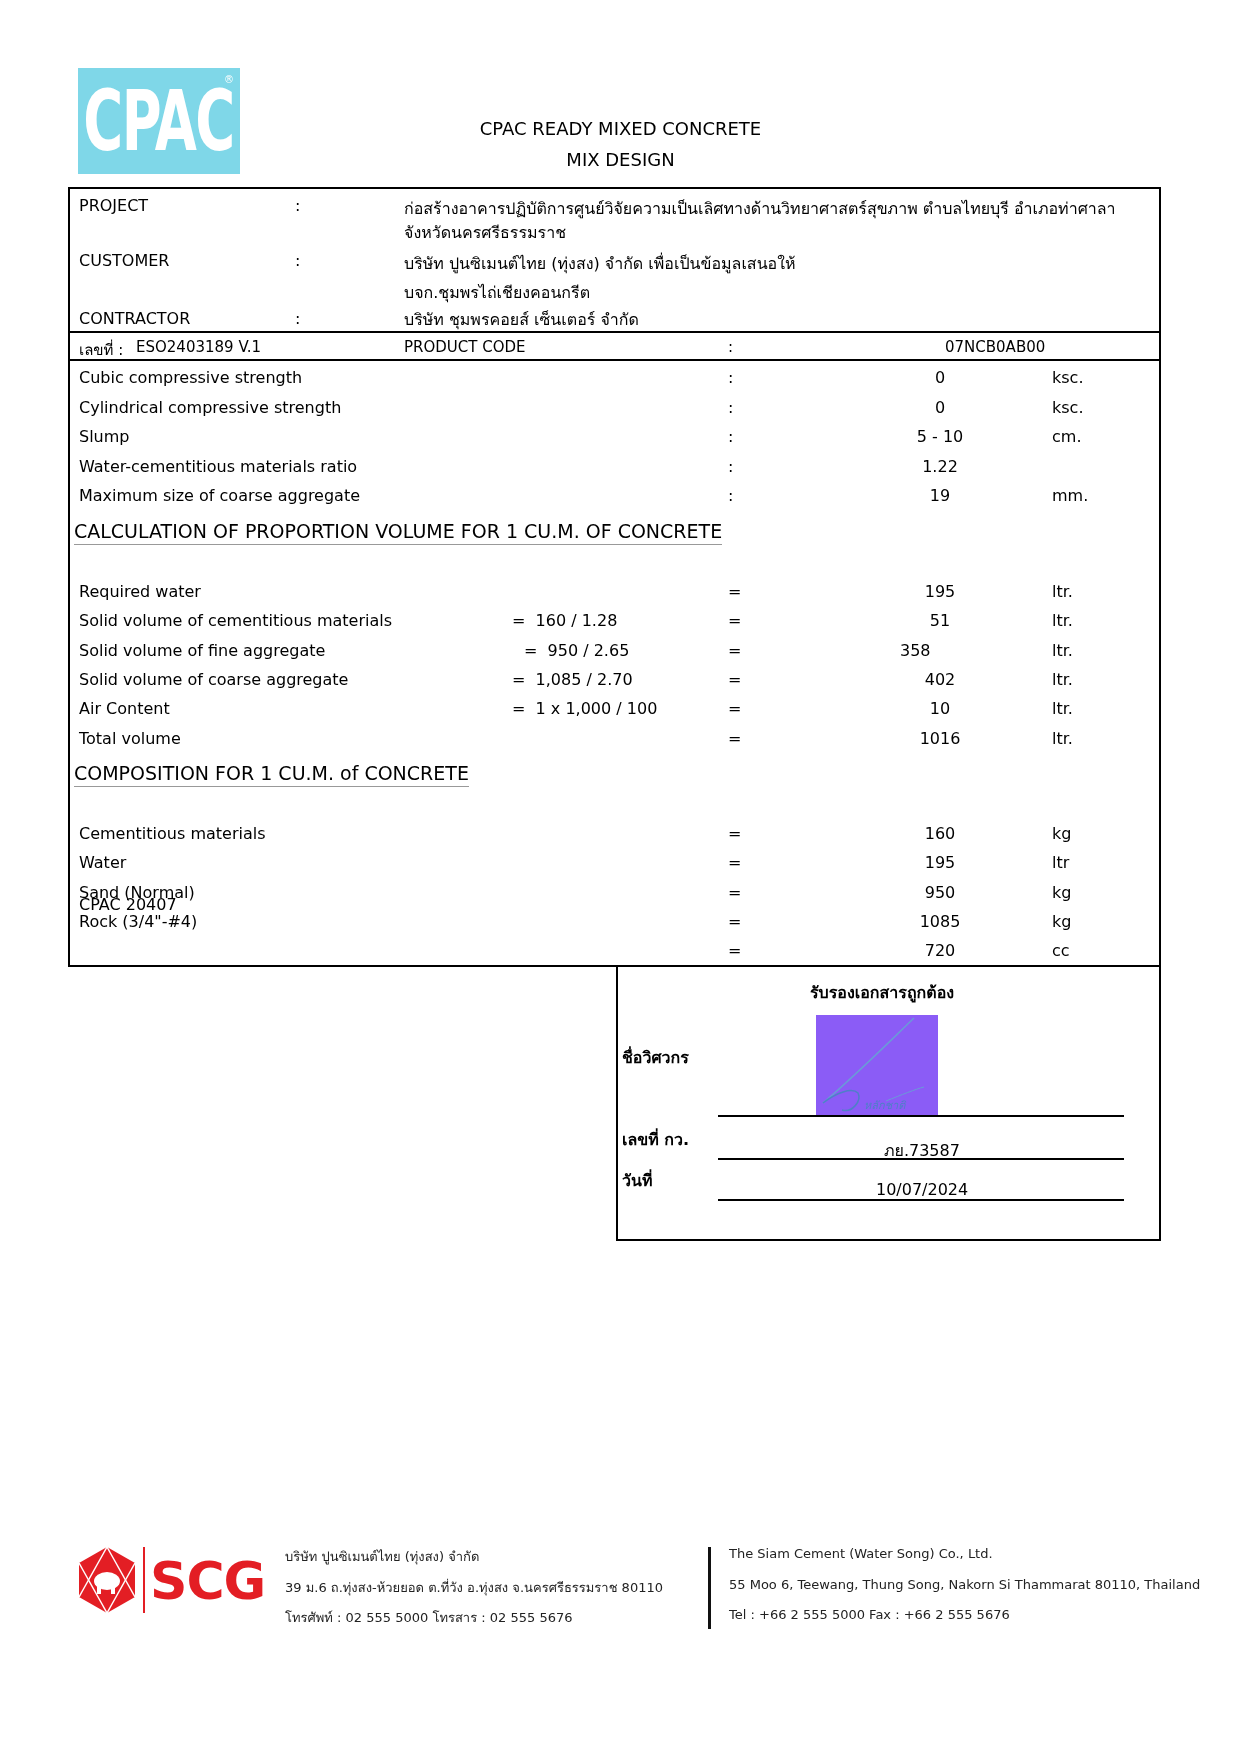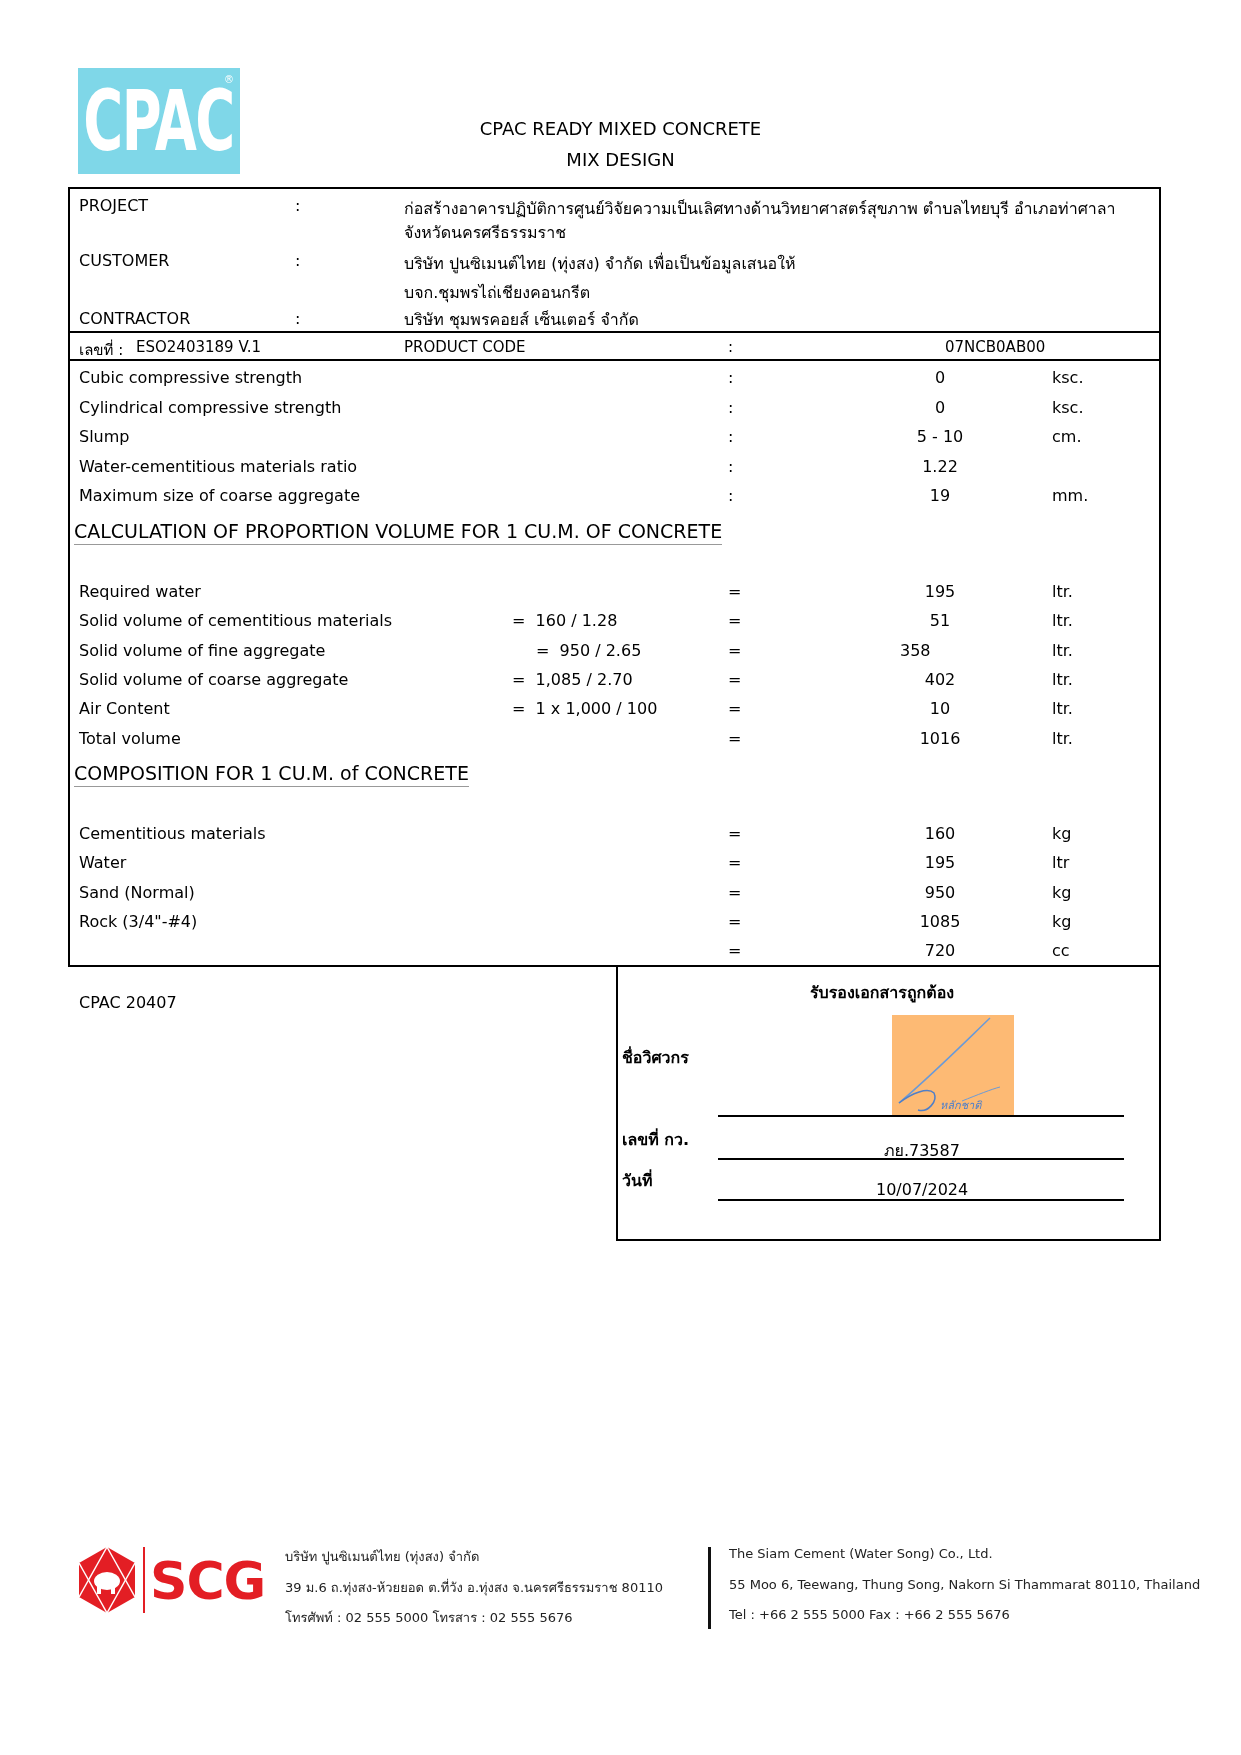--- a/index.html
+++ b/index.html
@@ -84,21 +84,21 @@
     <div class="abs lbl" style="left: 512px; top: 582px; white-space: pre;"></div>
     <div class="abs lbl" style="left: 728px; top: 582px;">=</div>
     <div class="abs lbl" style="left: 900px; top: 582px; width: 80px; text-align: center;">195</div>
     <div class="abs lbl" style="left: 1052px; top: 582px;">ltr.</div>
     <div class="abs lbl" style="left: 79px; top: 611.3px;">Solid volume of cementitious materials</div>
     <div class="abs lbl" style="left: 512px; top: 611.3px; white-space: pre;">=  160 / 1.28</div>
     <div class="abs lbl" style="left: 728px; top: 611.3px;">=</div>
     <div class="abs lbl" style="left: 900px; top: 611.3px; width: 80px; text-align: center;">51</div>
     <div class="abs lbl" style="left: 1052px; top: 611.3px;">ltr.</div>
     <div class="abs lbl" style="left: 79px; top: 640.6px;">Solid volume of fine aggregate</div>
-    <div class="abs lbl" style="left: 536px; top: 640.6px; white-space: pre;">=  950 / 2.65</div>
+    <div class="abs lbl" style="left: 524px; top: 640.6px; white-space: pre;">=  950 / 2.65</div>
     <div class="abs lbl" style="left: 728px; top: 640.6px;">=</div>
     <div class="abs lbl" style="left: 900px; top: 640.6px; width: 80px; ">358</div>
     <div class="abs lbl" style="left: 1052px; top: 640.6px;">ltr.</div>
     <div class="abs lbl" style="left: 79px; top: 669.9px;">Solid volume of coarse aggregate</div>
     <div class="abs lbl" style="left: 512px; top: 669.9px; white-space: pre;">=  1,085 / 2.70</div>
     <div class="abs lbl" style="left: 728px; top: 669.9px;">=</div>
     <div class="abs lbl" style="left: 900px; top: 669.9px; width: 80px; text-align: center;">402</div>
     <div class="abs lbl" style="left: 1052px; top: 669.9px;">ltr.</div>
     <div class="abs lbl" style="left: 79px; top: 699.2px;">Air Content</div>
     <div class="abs lbl" style="left: 512px; top: 699.2px; white-space: pre;">=  1 x 1,000 / 100</div>
@@ -123,30 +123,30 @@
     <div class="abs lbl" style="left: 900px; top: 853.3px; width: 80px; text-align: center;">195</div>
     <div class="abs lbl" style="left: 1052px; top: 853.3px;">ltr</div>
     <div class="abs lbl" style="left: 79px; top: 882.6px;">Sand (Normal)</div>
     <div class="abs lbl" style="left: 728px; top: 882.6px;">=</div>
     <div class="abs lbl" style="left: 900px; top: 882.6px; width: 80px; text-align: center;">950</div>
     <div class="abs lbl" style="left: 1052px; top: 882.6px;">kg</div>
     <div class="abs lbl" style="left: 79px; top: 911.9px;">Rock (3/4"-#4)</div>
     <div class="abs lbl" style="left: 728px; top: 911.9px;">=</div>
     <div class="abs lbl" style="left: 900px; top: 911.9px; width: 80px; text-align: center;">1085</div>
     <div class="abs lbl" style="left: 1052px; top: 911.9px;">kg</div>
-    <div class="abs lbl" style="left: 79px; top: 993px;">CPAC 20407</div>
+    <div class="abs lbl" style="left: 79px; top: 895px;">CPAC 20407</div>
     <div class="abs lbl" style="left: 728px; top: 941.2px;">=</div>
     <div class="abs lbl" style="left: 900px; top: 941.2px; width: 80px; text-align: center;">720</div>
     <div class="abs lbl" style="left: 1052px; top: 941.2px;">cc</div>
   </div>
 
 <div class="abs sig-box"></div>
 <div class="abs thai" style="left:810px; top:980px; font-weight:bold;">รับรองเอกสารถูกต้อง</div>
 <div class="abs thai" style="left:622px; top:1045px; font-weight:bold;">ชื่อวิศวกร</div>
-<div class="abs" style="left:892px; top:1015px; width:122px; height:100px; background:#fdba74;">
+<div class="abs" style="left:816px; top:1015px; width:122px; height:100px; background:#8b5cf6;">
   <svg width="122" height="100" viewBox="0 0 122 100">
     <path d="M98 3 C70 30, 40 60, 7 88" stroke="#6a9ad8" stroke-width="1.5" fill="none"></path>
     <path d="M7 88 C20 78, 36 72, 42 78 C46 86, 36 98, 26 95" stroke="#4f7fc8" stroke-width="1.5" fill="none"></path>
     <text x="48" y="94" font-size="11" fill="#4f7fc8" font-style="italic" font-family="DejaVu Sans, sans-serif">หลักชาติ</text>
     <path d="M70 86 C85 80, 100 74, 108 72" stroke="#6a9ad8" stroke-width="1" fill="none"></path>
   </svg>
 </div>
 <div class="abs uline" style="left:718px; top:1115px; width:406px;"></div>
 <div class="abs thai" style="left:622px; top:1127px; font-weight:bold;">เลขที่ กว.</div>
 <div class="abs thai" style="left:884px; top:1138px;">ภย.73587</div>

